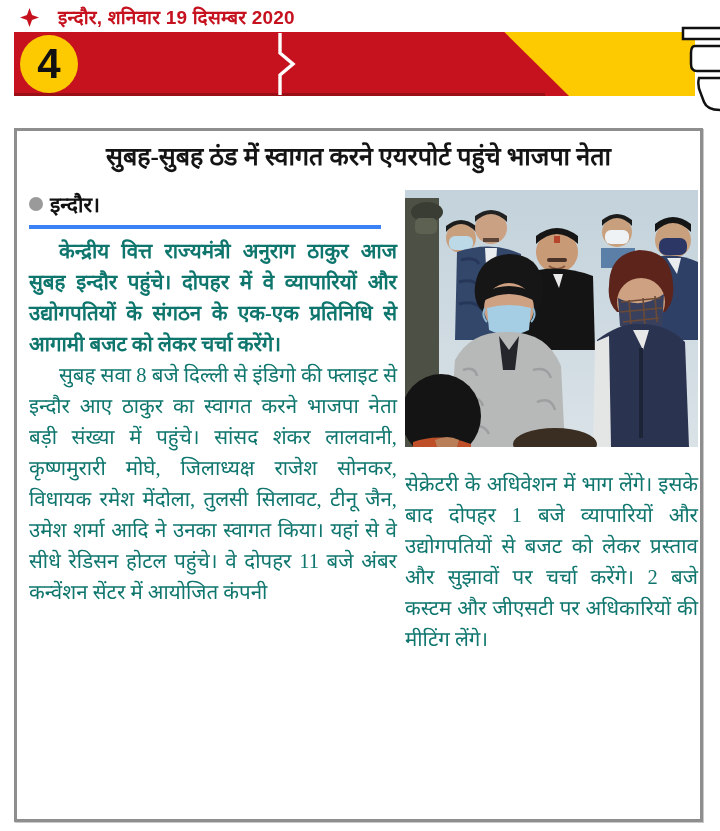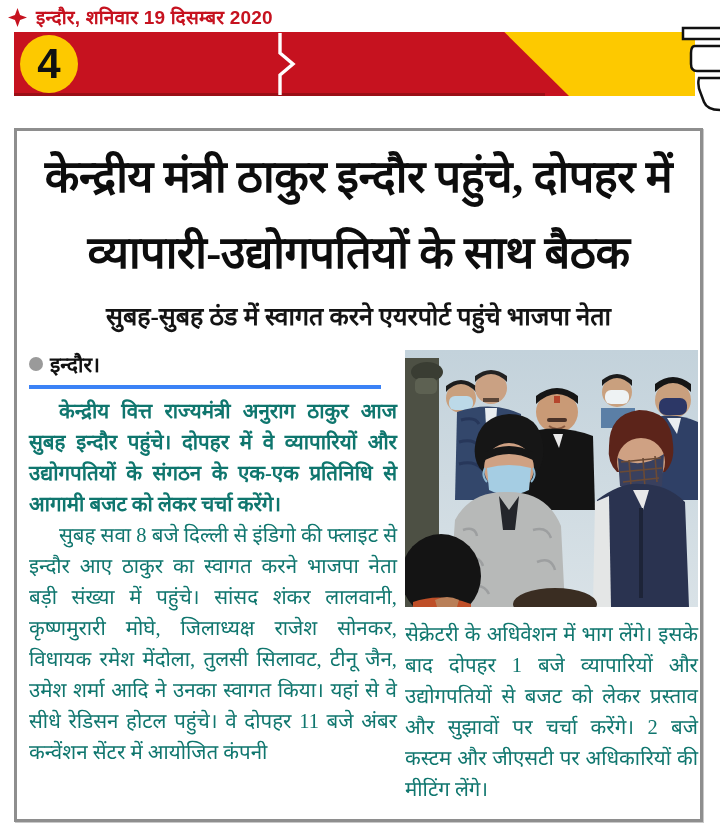--- a/index.html
+++ b/index.html
@@ -9,22 +9,22 @@
     --bullet-gray:#9a9a9a;
   }
   *{margin:0;padding:0;box-sizing:border-box;}
   html,body{background:#ffffff;}
   body{
     width:720px;height:831px;position:relative;overflow:hidden;
     font-family:"Liberation Serif","DejaVu Serif",serif;
   }
   
   .top-strip{
-    position:absolute;left:8px;top:4px;height:26px;
-    display:flex;align-items:center;gap:9px;
+    position:absolute;left:20px;top:4px;height:26px;
+    display:flex;align-items:center;gap:19px;
   }
   .star{width:19px;height:19px;display:block;}
   .edition-date{
     color:var(--brand-red);font-weight:bold;font-size:19px;
     font-family:"Liberation Sans","DejaVu Sans",sans-serif;
     letter-spacing:0.2px;white-space:nowrap;
   }
   
   .banner{
     position:absolute;left:14px;top:32px;width:681px;height:64px;
@@ -85,21 +85,21 @@
   .bullet{
     width:14px;height:14px;border-radius:50%;
     background:var(--bullet-gray);flex:0 0 auto;
   }
   .dateline-text{font-size:21px;font-weight:800;color:#111;}
   .para{
     font-size:20.5px;line-height:31px;color:#0f766e;
     text-align:justify;text-indent:30px;
   }
   .para.lead{font-weight:700;}
-  .col-right .para{text-indent:0;margin-top:12px;}
+  .col-right .para{text-indent:0;margin-top:22px;}
   .photo{
     width:293px;height:257px;display:block;background:#cfdbe2;
   }
 </style>
 </head>
 <body>
 
 <div class="top-strip">
   <svg class="star" viewBox="0 0 24 24">
     <path d="M12 0 L15.2 8.8 L24 12 L15.2 15.2 L12 24 L8.8 15.2 L0 12 L8.8 8.8 Z" fill="#c6121f"></path>
@@ -117,21 +117,20 @@
   </svg>
 </div>
 
 <svg class="edge-glyph" viewBox="0 0 60 95">
   <rect x="12" y="4" width="60" height="11" fill="#ffffff" stroke="#111" stroke-width="2.5"></rect>
   <path d="M24 22 H52 Q62 22 62 32 V37 Q62 47 52 47 H26 Q20 47 20 40 V29 Q20 22 24 22 Z" fill="#ffffff" stroke="#111" stroke-width="2.5"></path>
   <path d="M28 54 H56 Q64 54 64 63 V74 Q64 86 50 86 Q36 86 33 78 L30 70 Q26 62 28 54 Z" fill="#ffffff" stroke="#111" stroke-width="2.5"></path>
 </svg>
 
 <div class="article-box">
-  <h1 class="headline">केन्द्रीय मंत्री ठाकुर इन्दौर पहुंचे, दोपहर में व्यापारी-उद्योगपतियों के साथ बैठक</h1>
   <h2 class="subheadline">सुबह-सुबह ठंड में स्वागत करने एयरपोर्ट पहुंचे भाजपा नेता</h2>
 
   <div class="content">
 
     <div class="col-left">
       <div class="dateline">
         <span class="bullet"></span>
         <span class="dateline-text">इन्दौर।</span>
       </div>
       <p class="para lead">केन्द्रीय वित्त राज्यमंत्री अनुराग ठाकुर आज सुबह इन्दौर पहुंचे। दोपहर में वे व्यापारियों और उद्योगपतियों के संगठन के एक-एक प्रतिनिधि से आगामी बजट को लेकर चर्चा करेंगे।</p>

